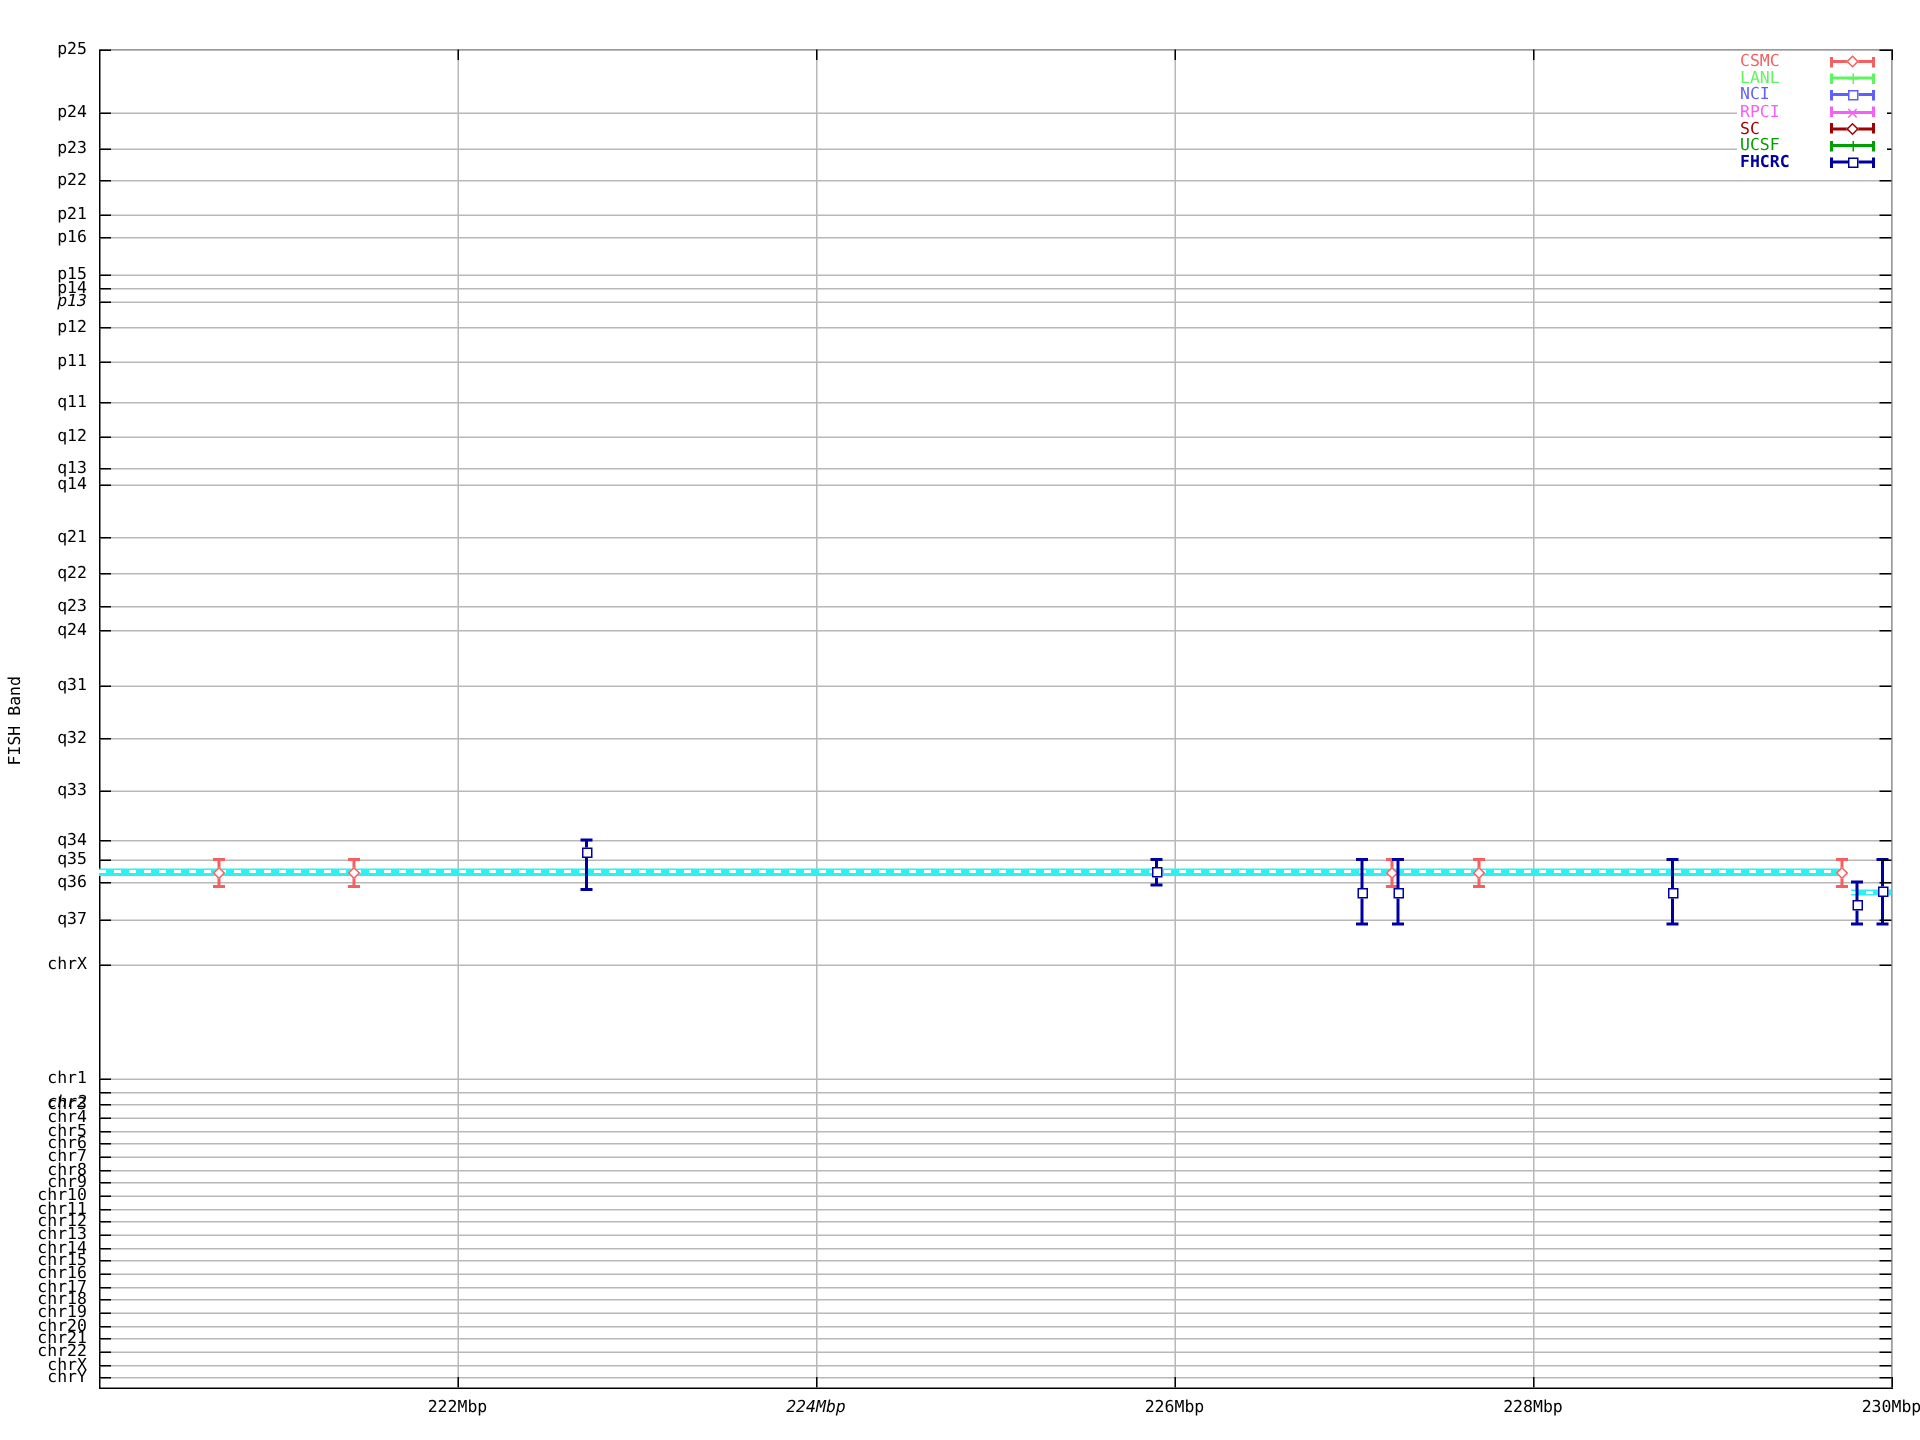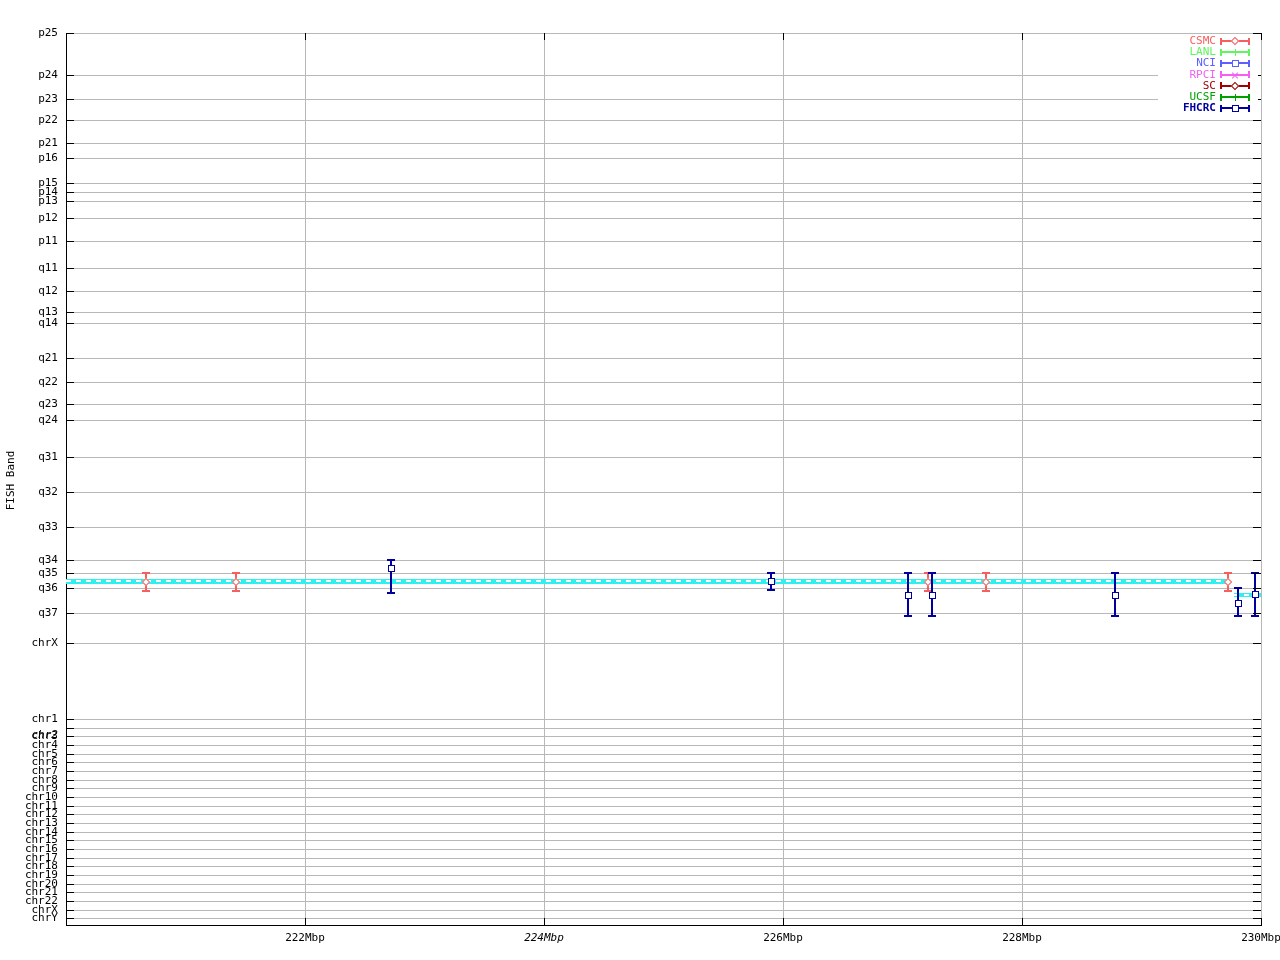--- a/index.html
+++ b/index.html
@@ -25,21 +25,21 @@
   .ebar{position:absolute;width:2px;}
   .ecap{position:absolute;height:2px;width:8px;}
   .marker-square{position:absolute;width:7px;height:7px;box-sizing:border-box;
     border:1px solid #000;background:#fff;}
   .marker-diamond{position:absolute;width:6px;height:6px;box-sizing:border-box;
     border:1px solid #000;background:#fff;transform:rotate(45deg);}
   .marker-plus-h{position:absolute;height:1px;width:7px;}
   .marker-plus-v{position:absolute;width:1px;height:7px;}
   .marker-x{position:absolute;height:1px;width:8px;}
   #legend{position:absolute;left:1158px;top:34px;width:100px;height:82px;background:#ffffff;}
-  .legend-label{position:absolute;right:42px;width:56px;text-align:right;line-height:10px;height:10px;}
+  .legend-label{position:absolute;right:42px;width:56px;line-height:10px;height:10px;}
   .legend-sample-line{position:absolute;height:2px;width:30px;}
   .legend-cap{position:absolute;width:2px;height:7px;}
 </style>
 </head>
 <body>
 
 <div id="canvas">
   <div id="y-axis-title">FISH Band</div>
   <div id="plot-border"></div>
   <div id="grid-layer">
@@ -178,21 +178,21 @@
       <div class="tick" style="left: 1253px; top: 158px; width: 8px; height: 1px;"></div>
       <div class="ytick-label" style="left: 2px; top: 153px;">p16</div>
       <div class="tick" style="left: 66px; top: 183px; width: 8px; height: 1px;"></div>
       <div class="tick" style="left: 1253px; top: 183px; width: 8px; height: 1px;"></div>
       <div class="ytick-label" style="left: 2px; top: 178px;">p15</div>
       <div class="tick" style="left: 66px; top: 192px; width: 8px; height: 1px;"></div>
       <div class="tick" style="left: 1253px; top: 192px; width: 8px; height: 1px;"></div>
       <div class="ytick-label" style="left: 2px; top: 187px;">p14</div>
       <div class="tick" style="left: 66px; top: 201px; width: 8px; height: 1px;"></div>
       <div class="tick" style="left: 1253px; top: 201px; width: 8px; height: 1px;"></div>
-      <div class="ytick-label" style="left: 2px; top: 196px;">p13</div>
+      <div class="ytick-label" style="left: 2px; top: 196px; font-style: italic;">p13</div>
       <div class="tick" style="left: 66px; top: 218px; width: 8px; height: 1px;"></div>
       <div class="tick" style="left: 1253px; top: 218px; width: 8px; height: 1px;"></div>
       <div class="ytick-label" style="left: 2px; top: 213px;">p12</div>
       <div class="tick" style="left: 66px; top: 241px; width: 8px; height: 1px;"></div>
       <div class="tick" style="left: 1253px; top: 241px; width: 8px; height: 1px;"></div>
       <div class="ytick-label" style="left: 2px; top: 236px;">p11</div>
       <div class="tick" style="left: 66px; top: 268px; width: 8px; height: 1px;"></div>
       <div class="tick" style="left: 1253px; top: 268px; width: 8px; height: 1px;"></div>
       <div class="ytick-label" style="left: 2px; top: 263px;">q11</div>
       <div class="tick" style="left: 66px; top: 291px; width: 8px; height: 1px;"></div>

